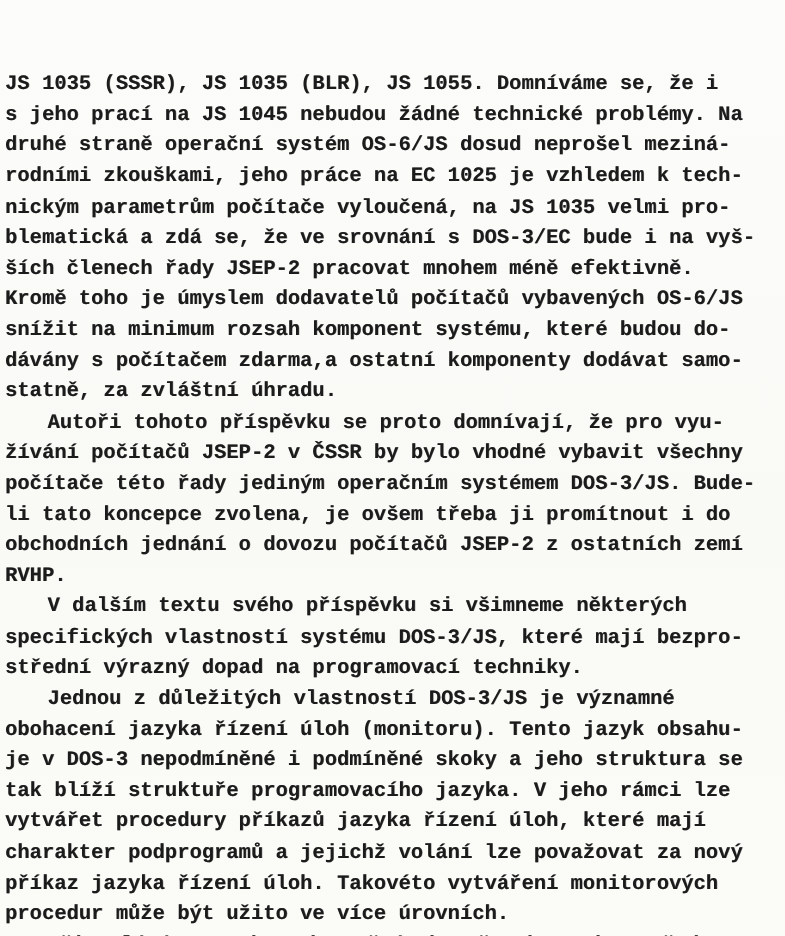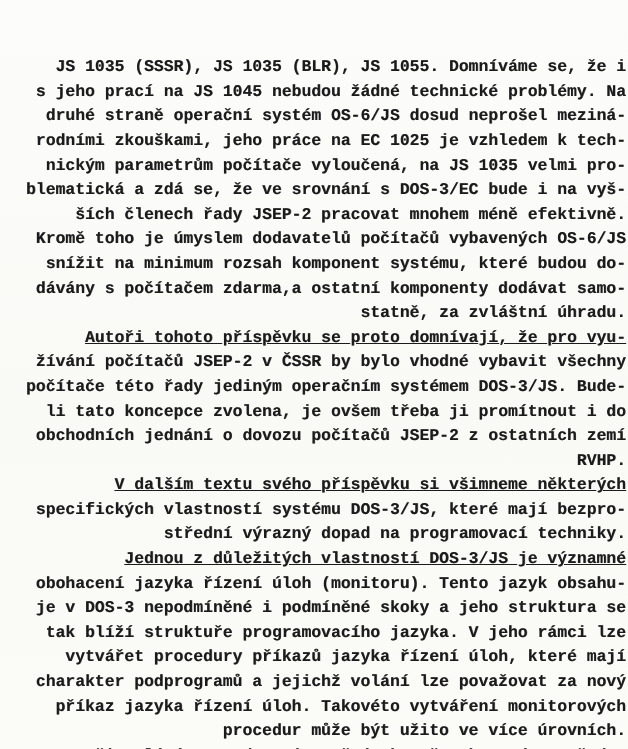--- a/index.html
+++ b/index.html
@@ -20,31 +20,29 @@
     background:
       linear-gradient(180deg, #fcfcfa 0%, #f9f9f6 55%, #fbfbf8 100%);
     font-family: "Liberation Mono", "DejaVu Sans Mono", monospace;
     font-weight: 700;
     font-size: 16.4px;
     line-height: 24.6px;
     color: #1b1b1b;
     letter-spacing: 0px;
     white-space: pre;
     text-rendering: geometricPrecision;
-    text-align: right;
   }
   .text-line {
     height: 24.6px;
     white-space: pre;
     
     text-shadow: 0.4px 0 0 rgba(20,20,20,0.55);
   }
   .text-line.indent {
     padding-left: 34px;
-    text-decoration: underline;
   }
 </style>
 </head>
 <body>
 
 <div class="page">
   <div id="text-body"><div class="text-line">JS 1035 (SSSR), JS 1035 (BLR), JS 1055. Domníváme se, že i</div><div class="text-line">s jeho prací na JS 1045 nebudou žádné technické problémy. Na</div><div class="text-line">druhé straně operační systém OS-6/JS dosud neprošel meziná-</div><div class="text-line">rodními zkouškami, jeho práce na EC 1025 je vzhledem k tech-</div><div class="text-line">nickým parametrům počítače vyloučená, na JS 1035 velmi pro-</div><div class="text-line">blematická a zdá se, že ve srovnání s DOS-3/EC bude i na vyš-</div><div class="text-line">ších členech řady JSEP-2 pracovat mnohem méně efektivně.</div><div class="text-line">Kromě toho je úmyslem dodavatelů počítačů vybavených OS-6/JS</div><div class="text-line">snížit na minimum rozsah komponent systému, které budou do-</div><div class="text-line">dávány s počítačem zdarma,a ostatní komponenty dodávat samo-</div><div class="text-line">statně, za zvláštní úhradu.</div><div class="text-line indent">Autoři tohoto příspěvku se proto domnívají, že pro vyu-</div><div class="text-line">žívání počítačů JSEP-2 v ČSSR by bylo vhodné vybavit všechny</div><div class="text-line">počítače této řady jediným operačním systémem DOS-3/JS. Bude-</div><div class="text-line">li tato koncepce zvolena, je ovšem třeba ji promítnout i do</div><div class="text-line">obchodních jednání o dovozu počítačů JSEP-2 z ostatních zemí</div><div class="text-line">RVHP.</div><div class="text-line indent">V dalším textu svého příspěvku si všimneme některých</div><div class="text-line">specifických vlastností systému DOS-3/JS, které mají bezpro-</div><div class="text-line">střední výrazný dopad na programovací techniky.</div><div class="text-line indent">Jednou z důležitých vlastností DOS-3/JS je významné</div><div class="text-line">obohacení jazyka řízení úloh (monitoru). Tento jazyk obsahu-</div><div class="text-line">je v DOS-3 nepodmíněné i podmíněné skoky a jeho struktura se</div><div class="text-line">tak blíží struktuře programovacího jazyka. V jeho rámci lze</div><div class="text-line">vytvářet procedury příkazů jazyka řízení úloh, které mají</div><div class="text-line">charakter podprogramů a jejichž volání lze považovat za nový</div><div class="text-line">příkaz jazyka řízení úloh. Takovéto vytváření monitorových</div><div class="text-line">procedur může být užito ve více úrovních.</div><div class="text-line indent">Při volání procedury je možné  kromě toho zadat požada-</div></div>
 </div>
 
 </body></html>

